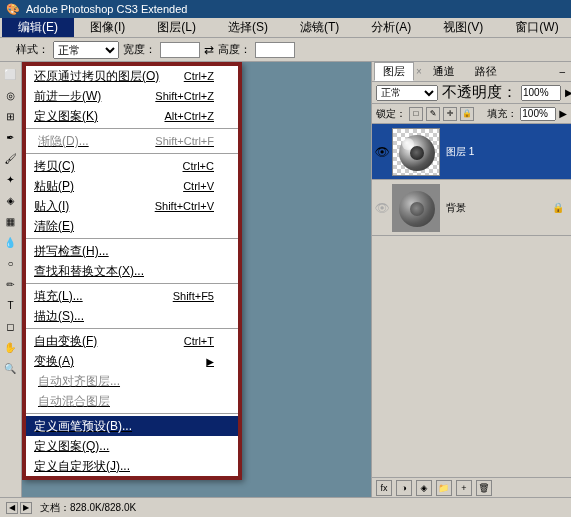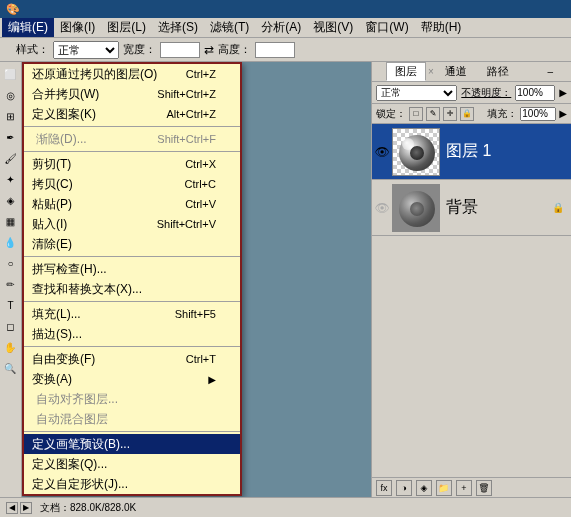--- a/index.html
+++ b/index.html
@@ -33,21 +33,21 @@
     
     .menu-bar {
       background: #d4d0c8;
       height: 20px;
       display: flex;
       align-items: center;
       padding: 0 2px;
       border-bottom: 1px solid #a0a0a0;
     }
     .menu-bar .menu-item {
-      padding: 1px 6px;
+      padding: 1px 16px;
       cursor: pointer;
       font-size: 12px;
       color: #000;
       white-space: nowrap;
     }
 
     
     .options-bar {
       background: #d4d0c8;
       height: 24px;
@@ -123,21 +123,21 @@
       top: 0;
       bottom: 0;
     }
 
     .panel-tabs {
       display: flex;
       align-items: center;
       background: #d4d0c8;
       border-bottom: 1px solid #a0a0a0;
       height: 20px;
-      padding: 0 14px;
+      padding: 0 2px;
       gap: 2px;
     }
     .panel-tab {
       padding: 1px 8px;
       font-size: 11px;
       cursor: pointer;
       border: 1px solid transparent;
       color: #000;
     }
     .panel-tab.active {
@@ -164,23 +164,22 @@
       gap: 4px;
       border-bottom: 1px solid #a0a0a0;
       height: 22px;
     }
     .layer-controls select {
       font-size: 10px;
       height: 16px;
       flex: 1;
     }
     .layer-controls .opacity-label {
-      font-size: 10px;
+      font-size: 15px;
       white-space: nowrap;
-      text-decoration: underline;
     }
     .layer-controls input {
       width: 40px;
       height: 16px;
       font-size: 10px;
     }
 
     .layer-lock-row {
       display: flex;
       align-items: center;
@@ -310,21 +309,21 @@
       position: absolute;
       width: 14px;
       height: 14px;
       background: radial-gradient(circle at 45% 45%, #888, #222);
       border-radius: 50%;
       top: 11px;
       left: 11px;
     }
 
     .layer-name {
-      font-size: 16px;
+      font-size: 10px;
       padding-left: 4px;
       color: #000;
     }
     .layer-lock-icon {
       margin-left: auto;
       font-size: 10px;
       padding-right: 4px;
     }
 
     
@@ -375,25 +374,26 @@
       justify-content: center;
       cursor: pointer;
       font-size: 8px;
     }
 
     
     .dropdown-menu {
       position: absolute;
       top: 38px;
       left: 0;
-      background: #fef9c3;
-      border: 2px solid #7f1d1d;
+      background: #ffffff;
+      border: 4px solid #7f1d1d;
       box-shadow: 2px 2px 6px rgba(0,0,0,0.4);
       z-index: 100;
       min-width: 220px;
+      text-decoration: underline;
     }
     .dropdown-item {
       display: flex;
       align-items: center;
       padding: 2px 24px 2px 8px;
       font-size: 12px;
       cursor: pointer;
       position: relative;
       height: 20px;
       white-space: nowrap;
@@ -437,20 +437,21 @@
     .menu-item.active-menu {
       background: #0a246a;
       color: #fff;
     }
   </style>
 </head>
 <body>
 
 <div class="title-bar">
   <span class="ps-icon">🎨</span>
+  <span>Adobe Photoshop CS3 Extended</span>
 </div>
 
 <div class="menu-bar">
   <span class="menu-item active-menu">编辑(E)</span>
   <span class="menu-item">图像(I)</span>
   <span class="menu-item">图层(L)</span>
   <span class="menu-item">选择(S)</span>
   <span class="menu-item">滤镜(T)</span>
   <span class="menu-item">分析(A)</span>
   <span class="menu-item">视图(V)</span>
@@ -494,37 +495,33 @@
 
   <div class="canvas-area" style="position:relative;">
 
     <div class="dropdown-menu" style="top:0; left:0;">
 
       <div class="dropdown-item">
         <span>还原通过拷贝的图层(O)</span>
         <span class="shortcut">Ctrl+Z</span>
       </div>
       <div class="dropdown-item">
-        <span>合并拷贝(W)</span>
+        <span>前进一步(W)</span>
         <span class="shortcut">Shift+Ctrl+Z</span>
       </div>
       <div class="dropdown-item">
         <span>定义图案(K)</span>
         <span class="shortcut">Alt+Ctrl+Z</span>
       </div>
       <div class="dropdown-separator"></div>
       <div class="dropdown-item grayed">
         <span>渐隐(D)...</span>
         <span class="shortcut">Shift+Ctrl+F</span>
       </div>
       <div class="dropdown-separator"></div>
-      <div class="dropdown-item">
-        <span>剪切(T)</span>
-        <span class="shortcut">Ctrl+X</span>
-      </div>
       <div class="dropdown-item">
         <span>拷贝(C)</span>
         <span class="shortcut">Ctrl+C</span>
       </div>
       <div class="dropdown-item">
         <span>粘贴(P)</span>
         <span class="shortcut">Ctrl+V</span>
       </div>
       <div class="dropdown-item">
         <span>贴入(I)</span>

